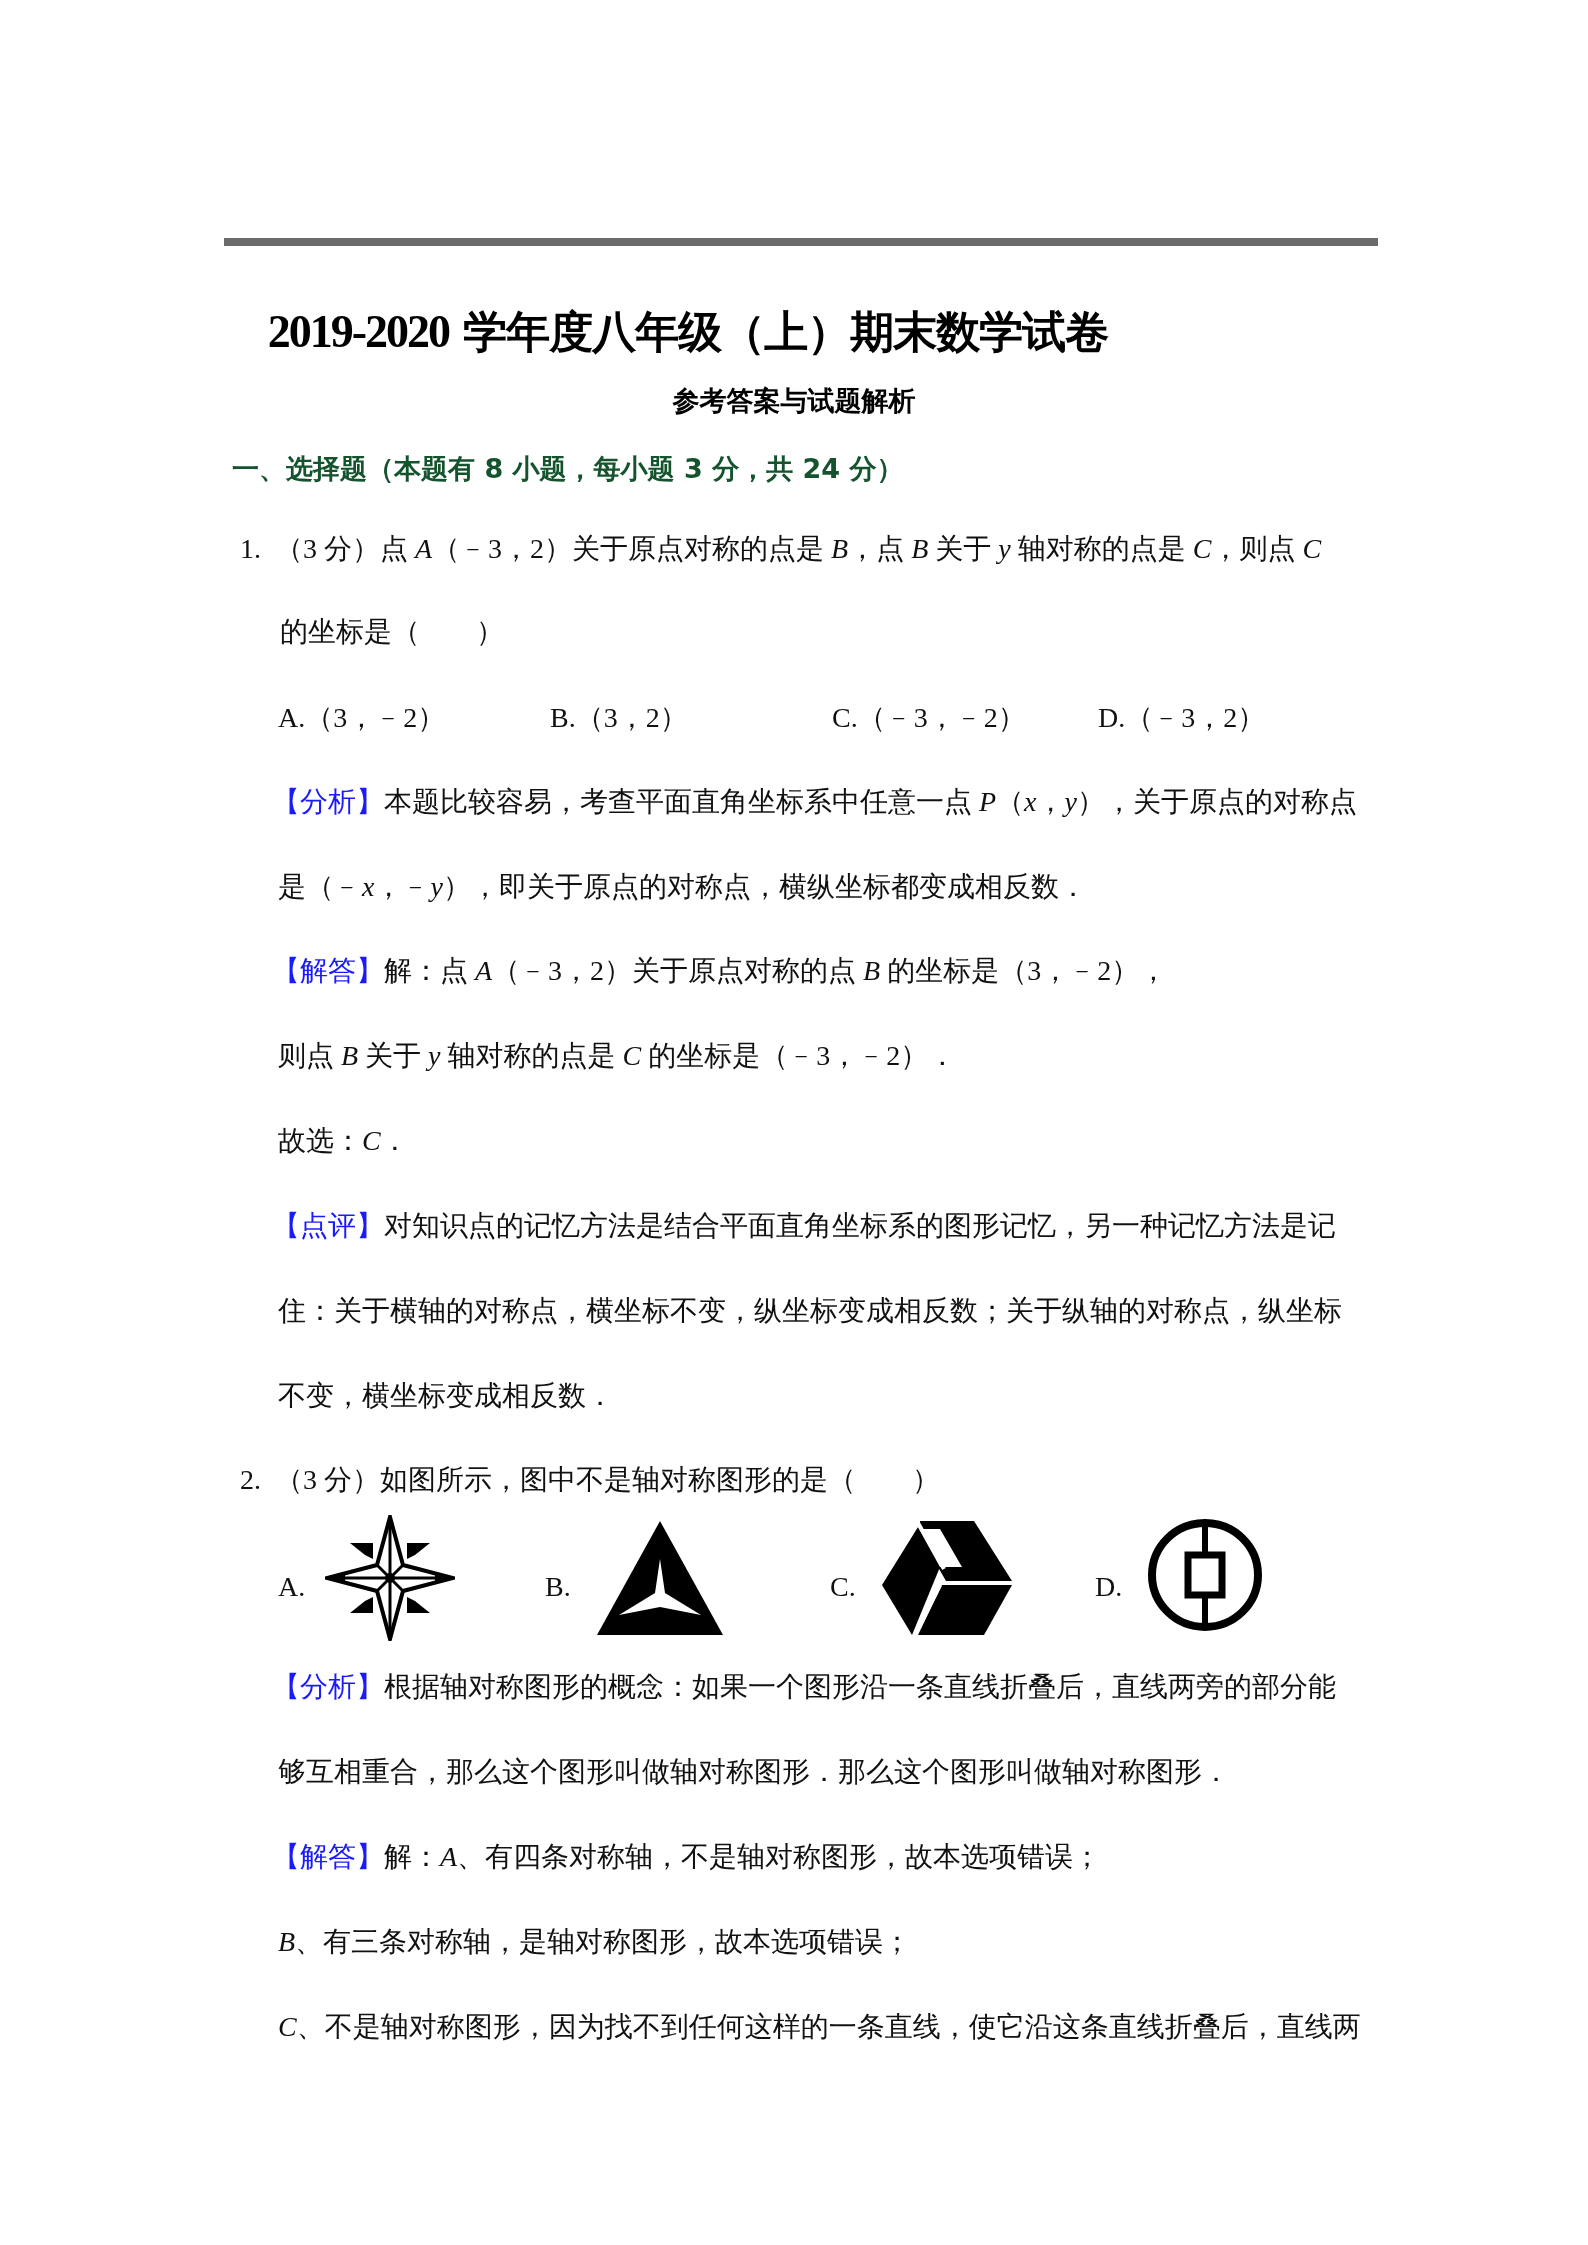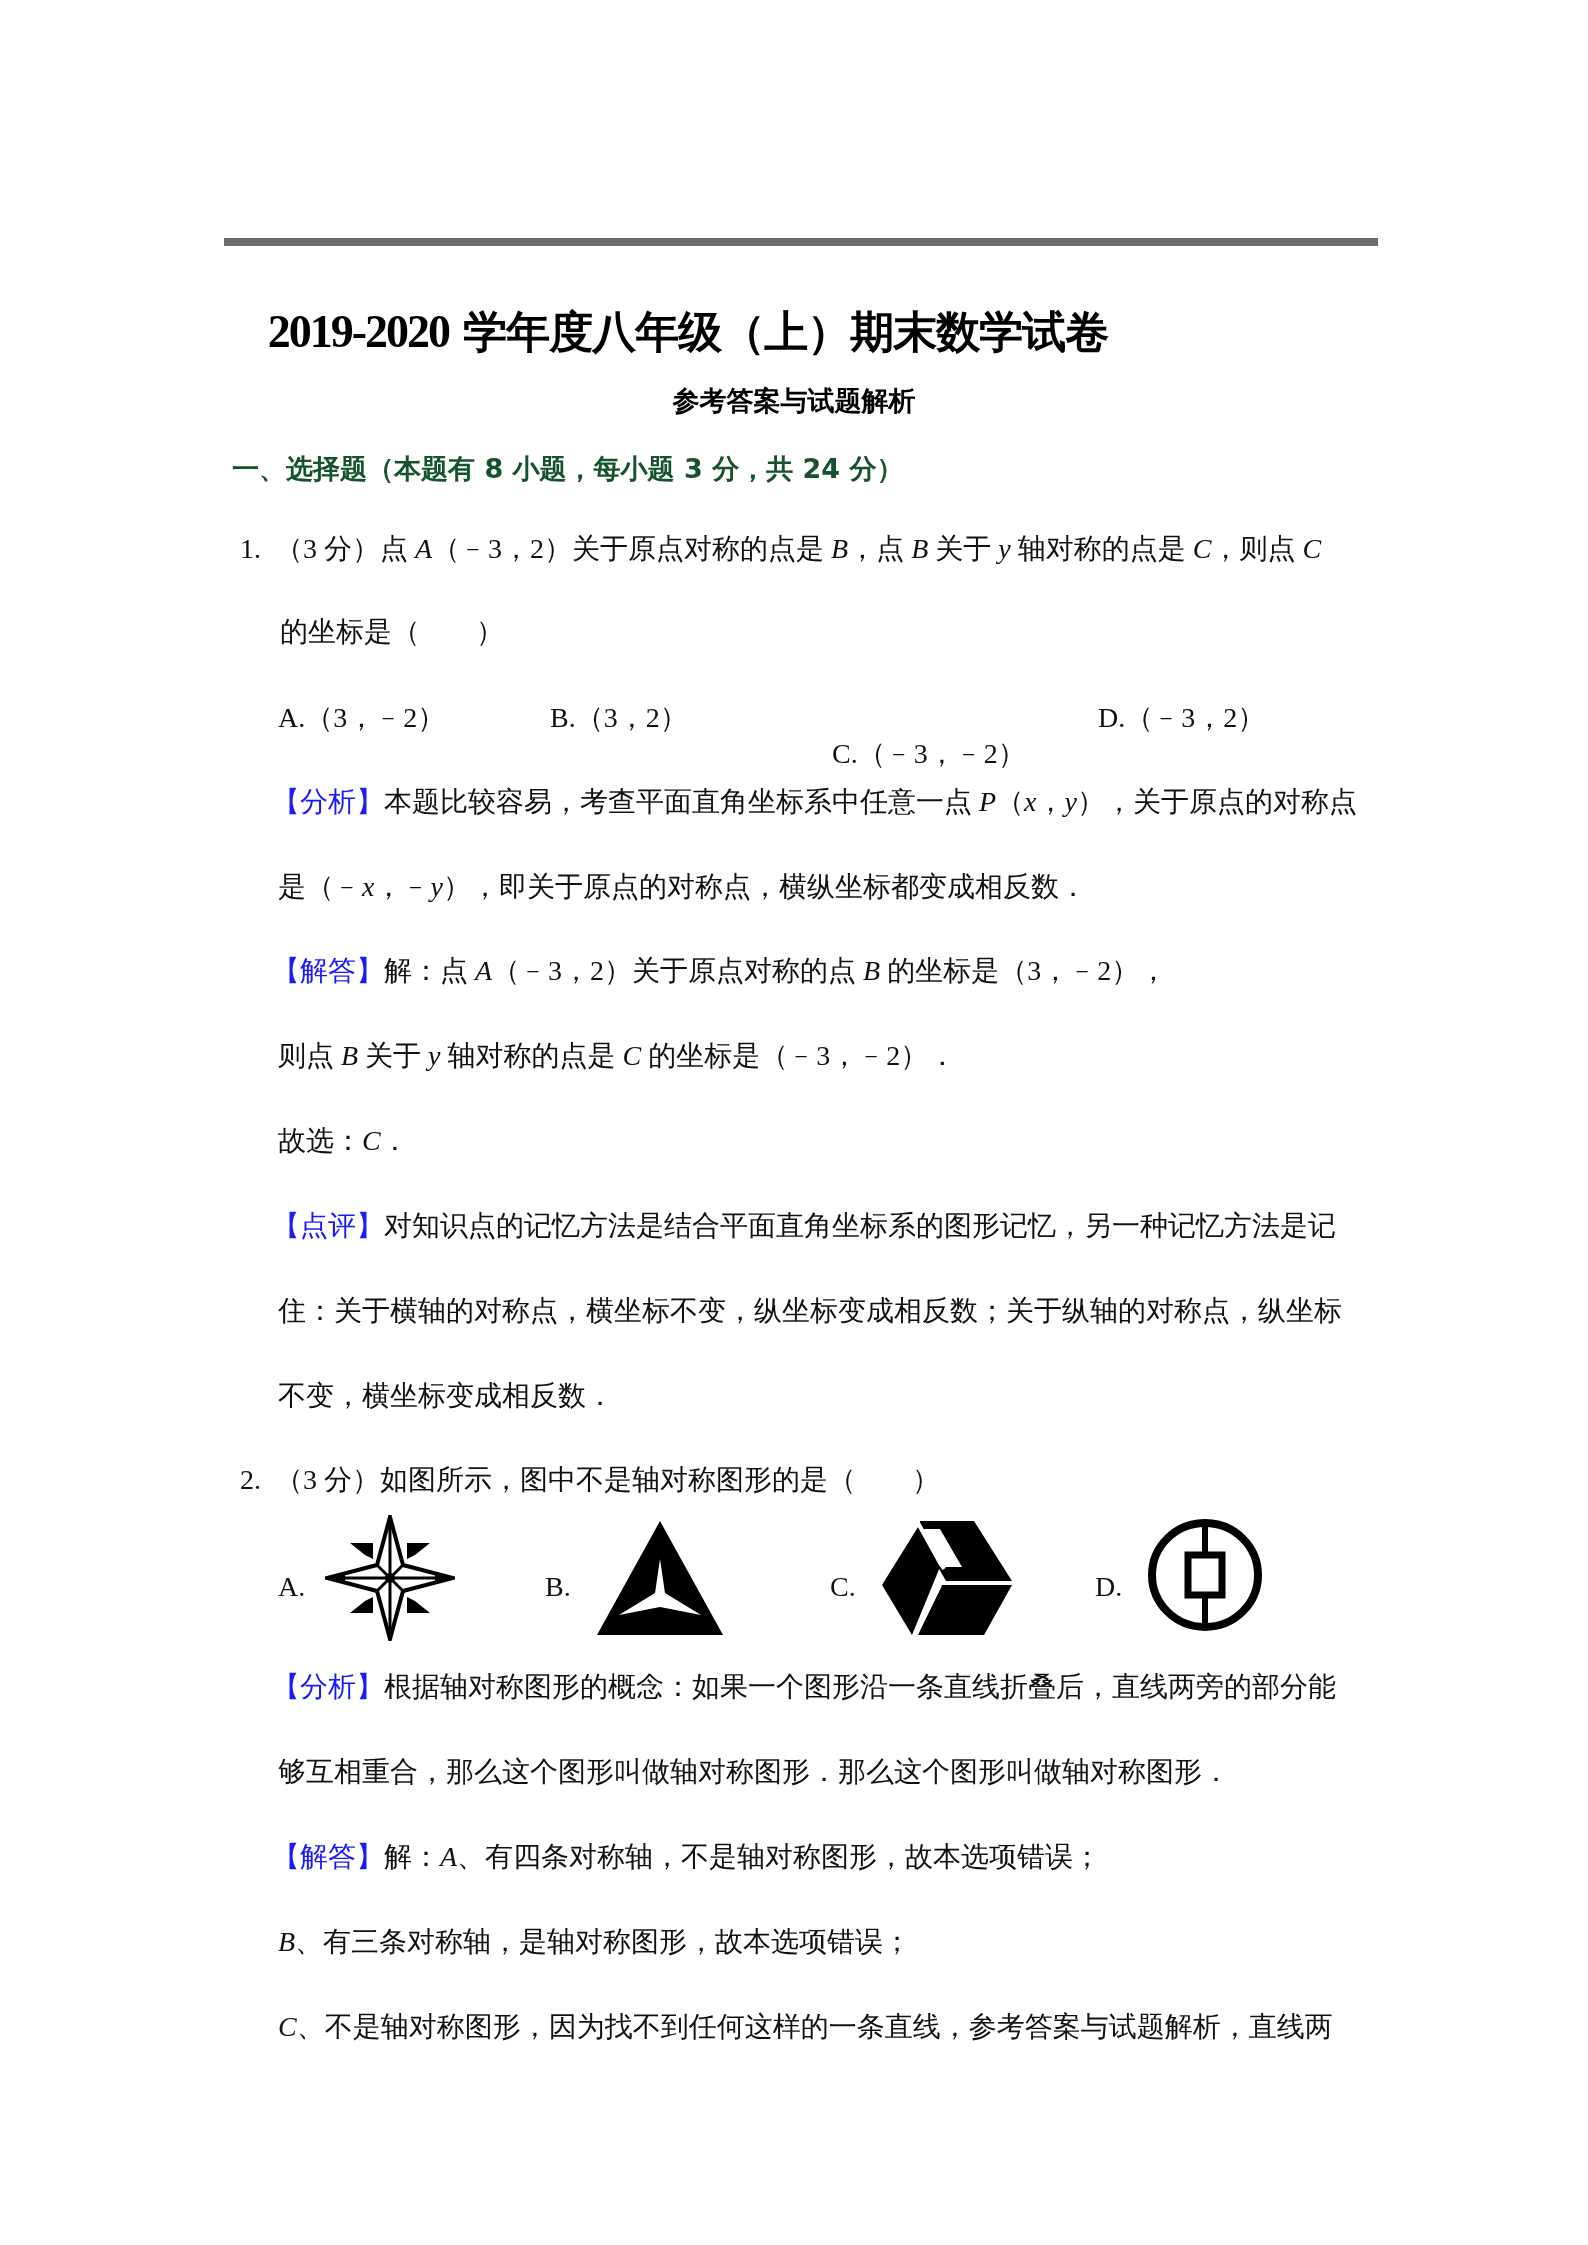--- a/index.html
+++ b/index.html
@@ -99,21 +99,21 @@
 
 <div class="line section-heading" style="left:232px; top:449px;">一、选择题（本题有 8 小题，每小题 3 分，共 24 分）</div>
 
 <div class="line" style="left:240px; top:529px;"><span>1.</span><span style="display:inline-block;width:14px;"></span><span>（3 分）点 </span><span class="ital">A</span><span>（﹣3，2）关于原点对称的点是 </span><span class="ital">B</span><span>，点 </span><span class="ital">B</span><span> 关于 </span><span class="ital">y</span><span> 轴对称的点是 </span><span class="ital">C</span><span>，则点 </span><span class="ital">C</span></div>
 
 <div class="line" style="left:280px; top:612px;">的坐标是（　　）</div>
 
 <div class="line" style="left:278px; top:698px; width:1100px;">
   <span class="opt" style="position:absolute; left:0;"><span>A.</span><span>（3，﹣2）</span></span>
   <span class="opt" style="position:absolute; left:272px;"><span>B.</span><span>（3，2）</span></span>
-  <span class="opt" style="position:absolute; left:554px;margin-top:36px;"><span>C.</span><span>（﹣3，﹣2）</span></span>
+  <span class="opt" style="position:absolute; left:554px;"><span>C.</span><span>（﹣3，﹣2）</span></span>
   <span class="opt" style="position:absolute; left:820px;"><span>D.</span><span>（﹣3，2）</span></span>
 </div>
 
 <div class="line" style="left:272px; top:782px;"><span class="tag">【分析】</span><span>本题比较容易，考查平面直角坐标系中任意一点 </span><span class="ital">P</span><span>（</span><span class="ital">x</span><span>，</span><span class="ital">y</span><span>），关于原点的对称点</span></div>
 
 <div class="line" style="left:278px; top:867px;"><span>是（﹣</span><span class="ital">x</span><span>，﹣</span><span class="ital">y</span><span>），即关于原点的对称点，横纵坐标都变成相反数．</span></div>
 
 <div class="line" style="left:272px; top:951px;"><span class="tag">【解答】</span><span>解：点 </span><span class="ital">A</span><span>（﹣3，2）关于原点对称的点 </span><span class="ital">B</span><span> 的坐标是（3，﹣2），</span></div>
 
 <div class="line" style="left:278px; top:1036px;"><span>则点 </span><span class="ital">B</span><span> 关于 </span><span class="ital">y</span><span> 轴对称的点是 </span><span class="ital">C</span><span> 的坐标是（﹣3，﹣2）．</span></div>
@@ -187,13 +187,13 @@
 </div>
 
 <div class="line" style="left:272px; top:1667px;"><span class="tag">【分析】</span><span>根据轴对称图形的概念：如果一个图形沿一条直线折叠后，直线两旁的部分能</span></div>
 
 <div class="line" style="left:278px; top:1752px;">够互相重合，那么这个图形叫做轴对称图形．那么这个图形叫做轴对称图形．</div>
 
 <div class="line" style="left:272px; top:1837px;"><span class="tag">【解答】</span><span>解：</span><span class="ital">A</span><span>、有四条对称轴，不是轴对称图形，故本选项错误；</span></div>
 
 <div class="line" style="left:278px; top:1922px;"><span class="ital">B</span><span>、有三条对称轴，是轴对称图形，故本选项错误；</span></div>
 
-<div class="line" style="left:278px; top:2007px;"><span class="ital">C</span><span>、不是轴对称图形，因为找不到任何这样的一条直线，参考答案与试题解析，直线两</span></div>
+<div class="line" style="left:278px; top:2007px;"><span class="ital">C</span><span>、不是轴对称图形，因为找不到任何这样的一条直线，使它沿这条直线折叠后，直线两</span></div>
 
 </body></html>

